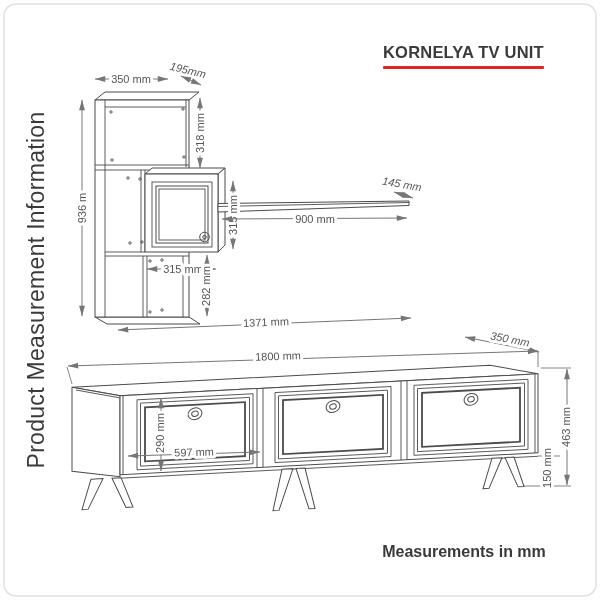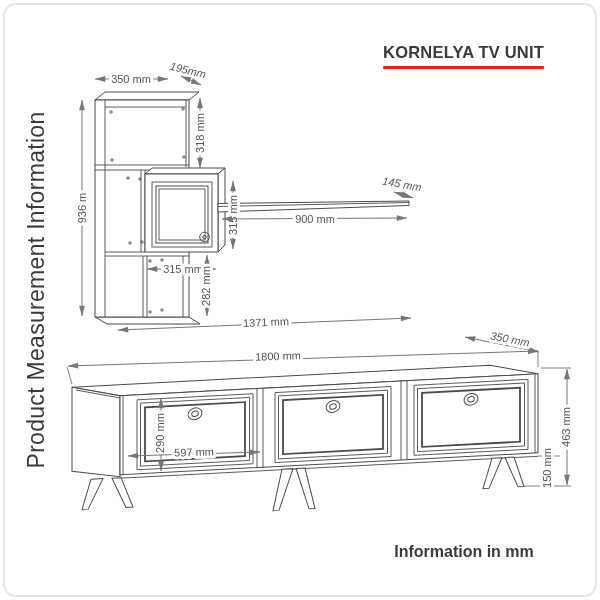--- a/index.html
+++ b/index.html
@@ -12,21 +12,21 @@
   .stage{
     position:relative;width:600px;height:600px;background:#fff;overflow:hidden;
     font-family:"Liberation Sans",sans-serif;
   }
   .stage svg{position:absolute;left:0;top:0;}
   .side-label{
     position:absolute;left:36px;top:290px;
     transform:translate(-50%,-50%) rotate(-90deg);
     white-space:nowrap;font-size:23px;color:var(--text-dark);letter-spacing:.3px;
   }
-  .title-block{position:absolute;left:383px;top:43px;width:161px;text-align:right;}
+  .title-block{position:absolute;left:383px;top:43px;width:161px;text-align:left;}
   .title-text{font-size:16.5px;font-weight:bold;color:var(--text-dark);letter-spacing:.2px;white-space:nowrap;}
   .title-underline{height:3px;background:var(--accent-red);margin-top:4px;border-radius:1px;}
   .footer-note{
     position:absolute;left:464px;top:552px;transform:translate(-50%,-50%);
     font-size:16px;font-weight:bold;color:var(--text-dark);white-space:nowrap;
   }
   
   .furn{stroke:var(--furniture-line);stroke-width:1;fill:none;}
   .furn-f{stroke:var(--furniture-line);stroke-width:1;fill:#fff;}
   .thin{stroke-width:.9;}
@@ -216,14 +216,14 @@
     </g>
   </svg>
 
   <div class="side-label">Product Measurement Information</div>
 
   <div class="title-block">
     <div class="title-text">KORNELYA TV UNIT</div>
     <div class="title-underline"></div>
   </div>
 
-  <div class="footer-note">Information in mm</div>
+  <div class="footer-note">Measurements in mm</div>
 </div>
 
 </body></html>

